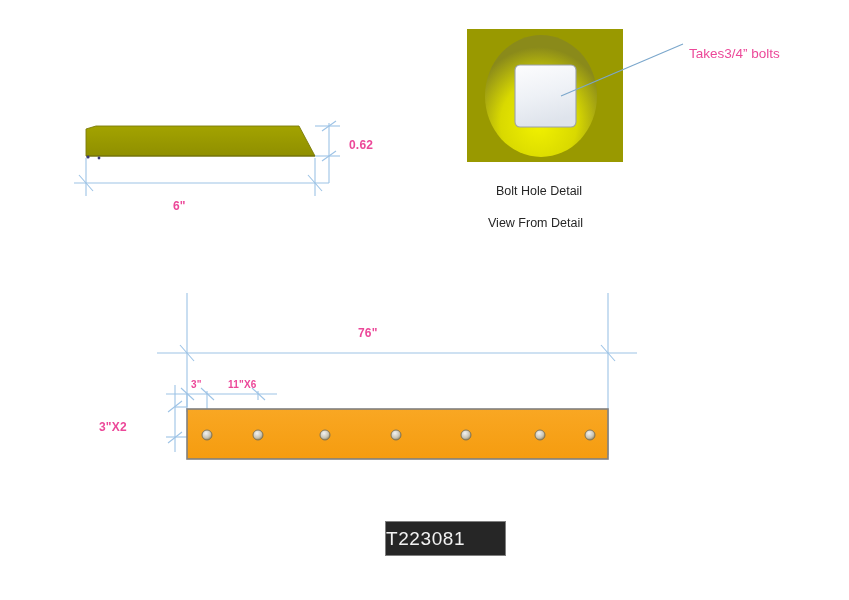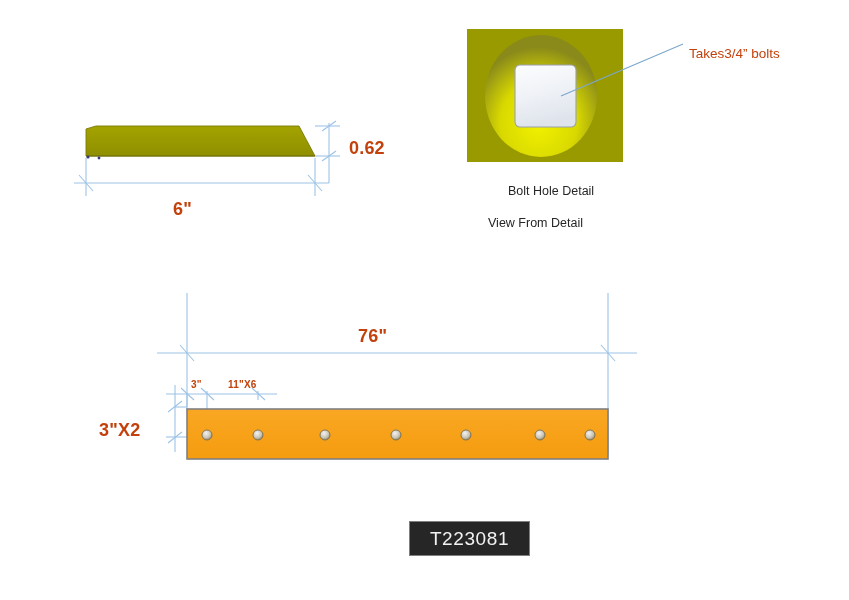--- a/index.html
+++ b/index.html
@@ -20,26 +20,26 @@
   }
   .svg-layer {
     position: absolute;
     left: 0;
     top: 0;
     width: 849px;
     height: 600px;
   }
   .lbl {
     position: absolute;
-    color: #c2410c;
+    color: #ec4899;
     white-space: nowrap;
     line-height: 1;
   }
   .lbl-dim {
-    font-size: 18px;
+    font-size: 12px;
     font-weight: 700;
     letter-spacing: 0.2px;
   }
   .lbl-dim-sm {
     font-size: 10px;
     font-weight: 700;
     letter-spacing: 0.2px;
   }
   .lbl-note {
     font-size: 13.5px;
@@ -53,22 +53,20 @@
   #part-number-plate {
     position: absolute;
     left: 385px;
     top: 521px;
     width: 119px;
     height: 33px;
     background: #262626;
     border: 1px solid #7f7f7f;
     display: flex;
     align-items: center;
-    justify-content: center;
-    margin-left: 24px;
   }
   #part-number-plate .pn-text {
     color: #f2f2f2;
     font-size: 19px;
     font-weight: 400;
     letter-spacing: 0.6px;
     line-height: 1;
   }
 </style>
 </head>
@@ -173,21 +171,21 @@
       </g>
     </g>
   </svg>
 
   <div class="lbl lbl-dim" style="left:349px; top:139px;">0.62</div>
 
   <div class="lbl lbl-dim" style="left:173px; top:200px;">6"</div>
 
   <div class="lbl lbl-note" style="left:689px; top:47px;">Takes3/4”  bolts</div>
 
-  <div class="lbl lbl-caption" style="left:508px; top:185px;">Bolt Hole Detail</div>
+  <div class="lbl lbl-caption" style="left:496px; top:185px;">Bolt Hole Detail</div>
 
   <div class="lbl lbl-caption" style="left:488px; top:217px;">View From Detail</div>
 
   <div class="lbl lbl-dim" style="left:358px; top:327px;">76"</div>
 
   <div class="lbl lbl-dim-sm" style="left:191px; top:380px;">3"</div>
 
   <div class="lbl lbl-dim-sm" style="left:228px; top:380px;">11"X6</div>
 
   <div class="lbl lbl-dim" style="left:99px; top:421px;">3"X2</div>

